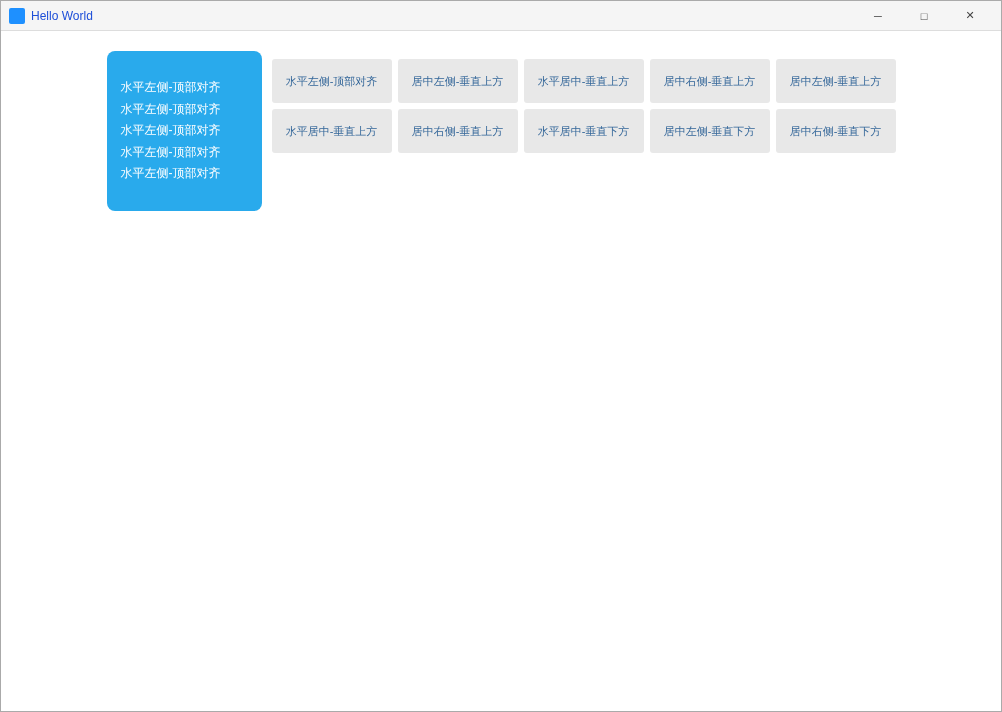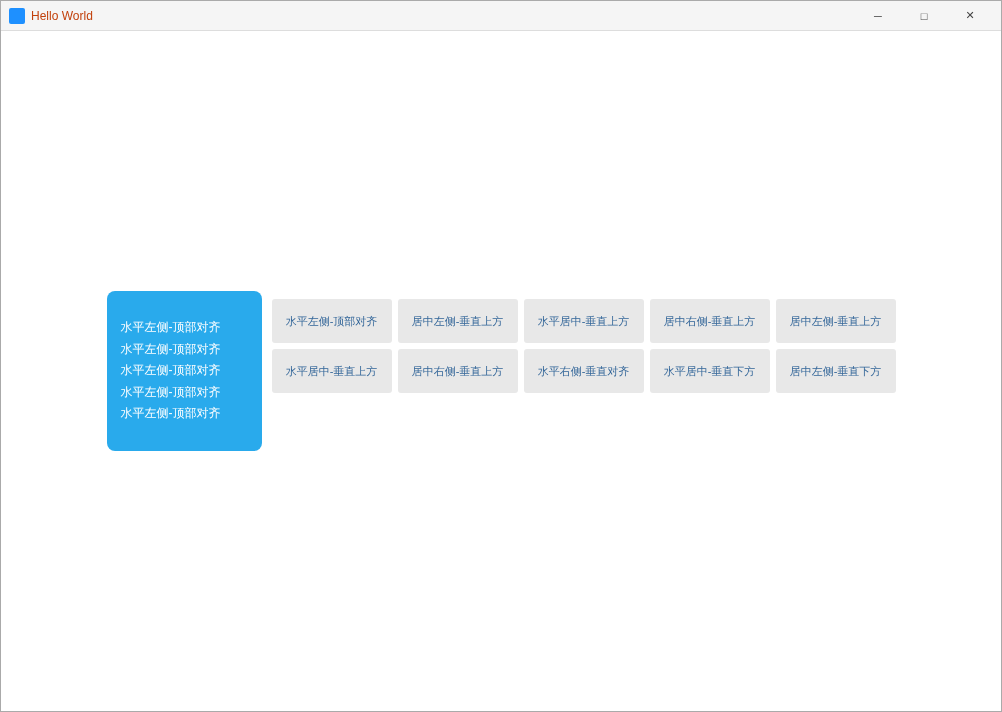--- a/index.html
+++ b/index.html
@@ -36,21 +36,21 @@
       width: 16px;
       height: 16px;
       background: #1e90ff;
       border-radius: 2px;
       margin-right: 6px;
       flex-shrink: 0;
     }
 
     .titlebar-title {
       font-size: 12px;
-      color: #c2410c;
+      color: #1d4ed8;
       flex: 1;
     }
 
     .titlebar-controls {
       display: flex;
       gap: 0;
     }
 
     .titlebar-btn {
       width: 46px;
@@ -62,21 +62,21 @@
       color: #444;
       cursor: pointer;
       background: transparent;
       border: none;
     }
 
     .content {
       flex: 1;
       background: #ffffff;
       display: flex;
-      align-items: center;
+      align-items: flex-start;
       justify-content: center;
       padding: 20px;
     }
 
     .layout-area {
       display: flex;
       flex-direction: row;
       align-items: center;
       gap: 10px;
     }
@@ -145,19 +145,19 @@
           <span class="blue-panel-item">水平左侧-顶部对齐</span>
         </div>
       <div class="grid-area" id="grid-container">
       <button class="grid-btn">水平左侧-顶部对齐</button>
           <button class="grid-btn">居中左侧-垂直上方</button>
           <button class="grid-btn">水平居中-垂直上方</button>
           <button class="grid-btn">居中右侧-垂直上方</button>
           <button class="grid-btn">居中左侧-垂直上方</button>
           <button class="grid-btn">水平居中-垂直上方</button>
           <button class="grid-btn">居中右侧-垂直上方</button>
-          <button class="grid-btn">水平右侧-垂直对齐</button>
           <button class="grid-btn">水平居中-垂直下方</button>
           <button class="grid-btn">居中左侧-垂直下方</button>
+          <button class="grid-btn">居中右侧-垂直下方</button>
         </div>
     </div>
   </div>
 </div>
 
 </body></html>

